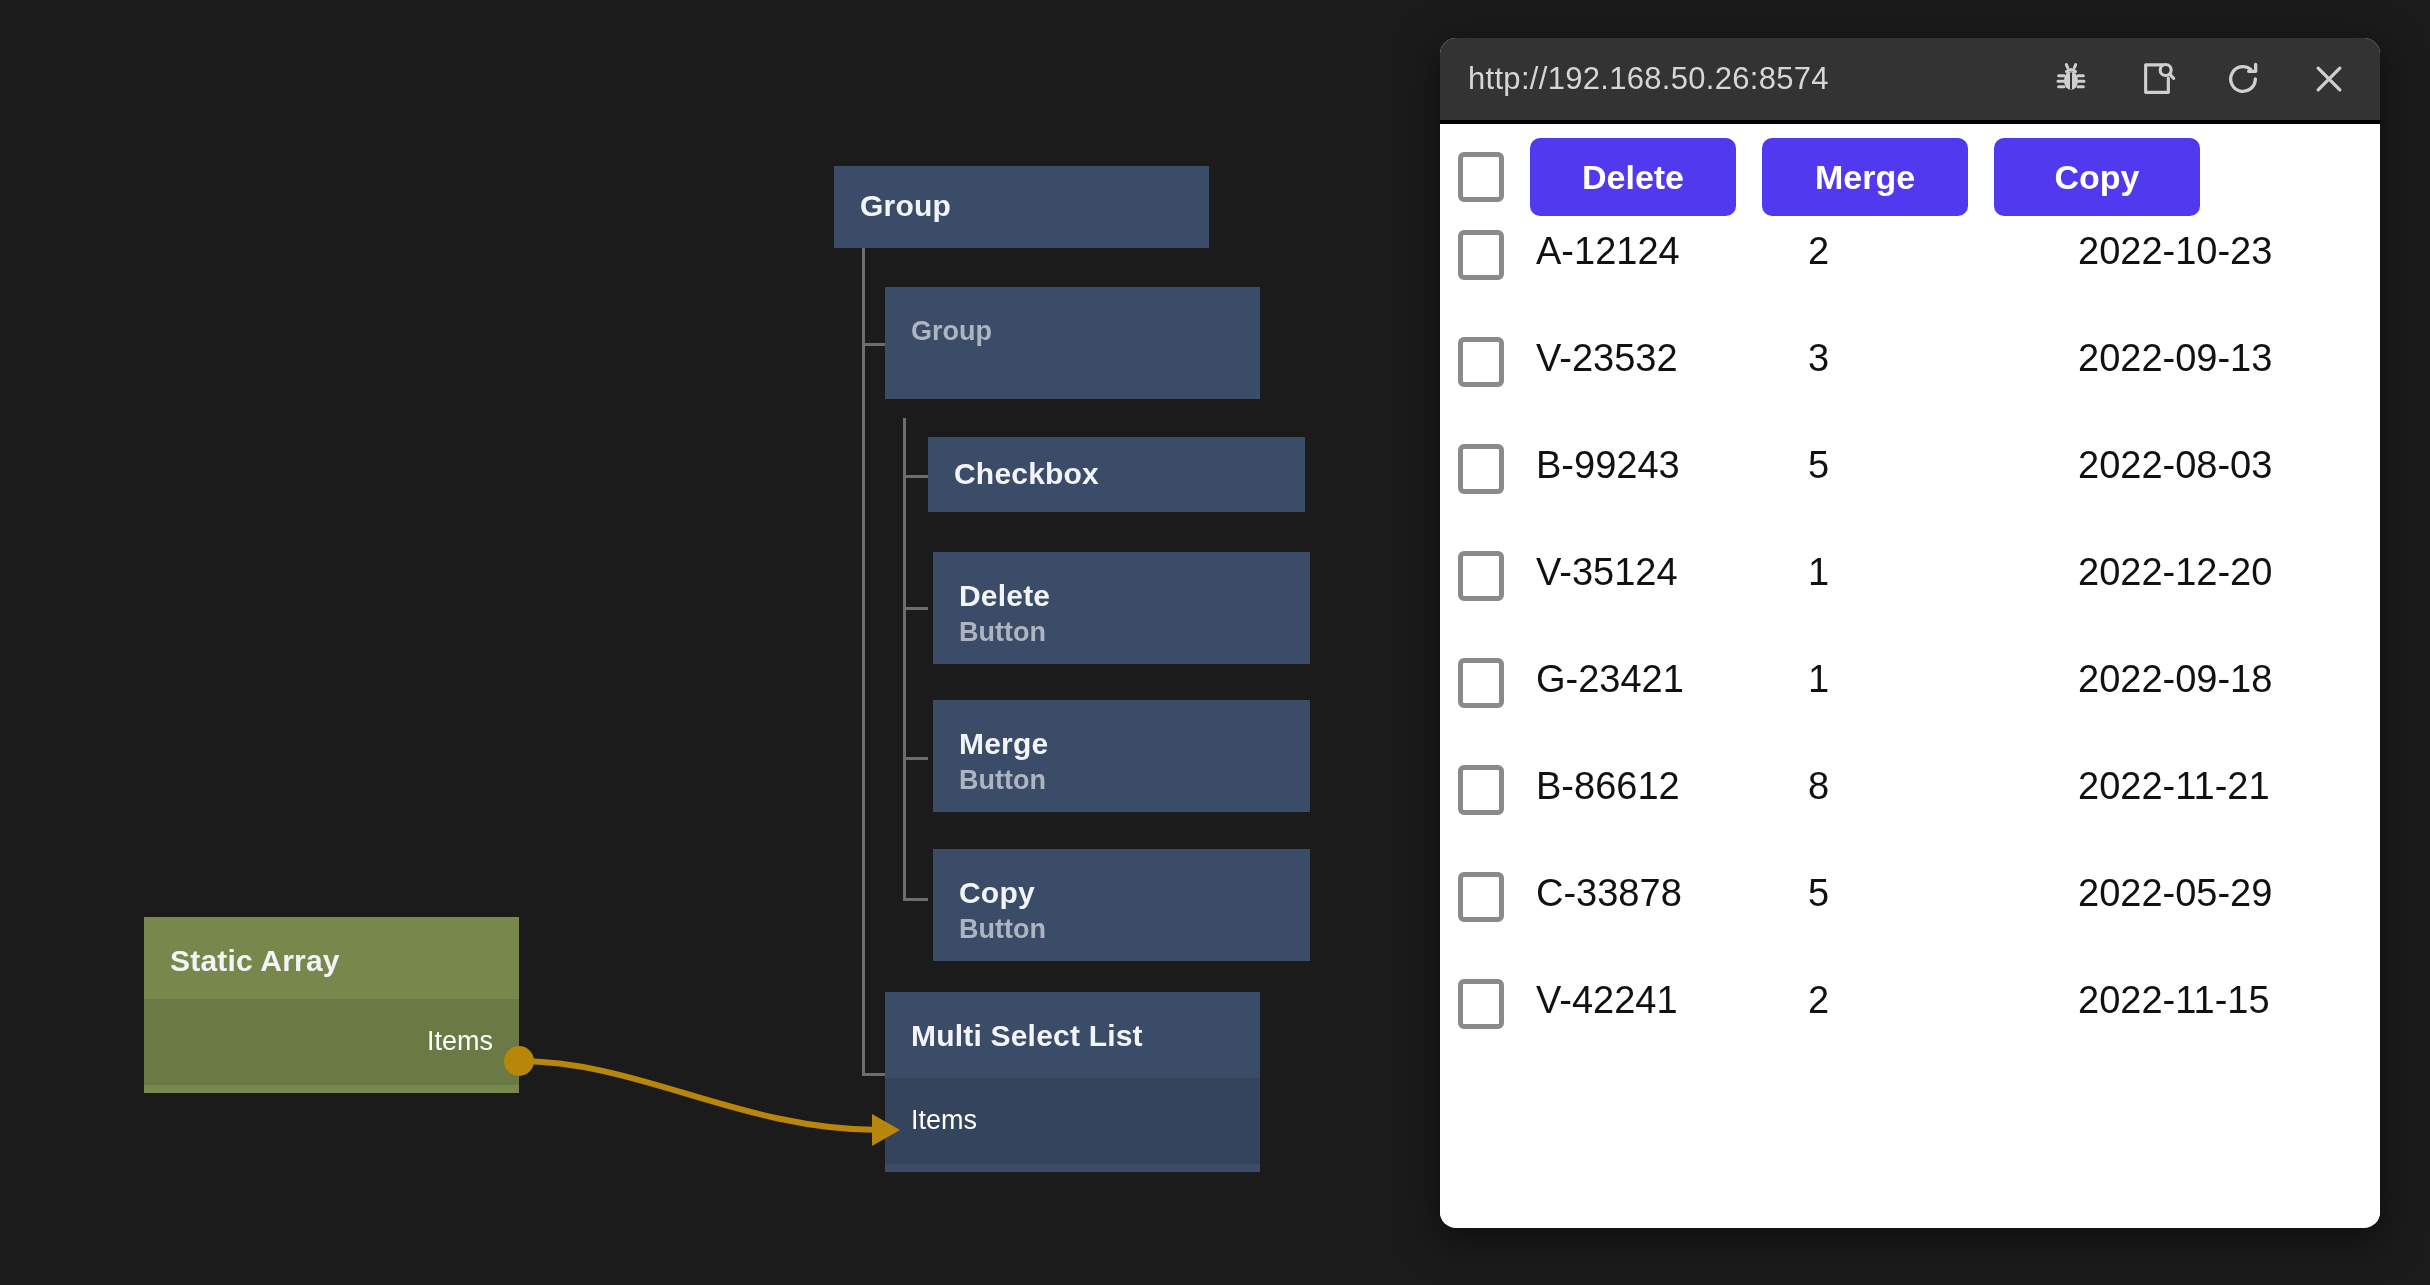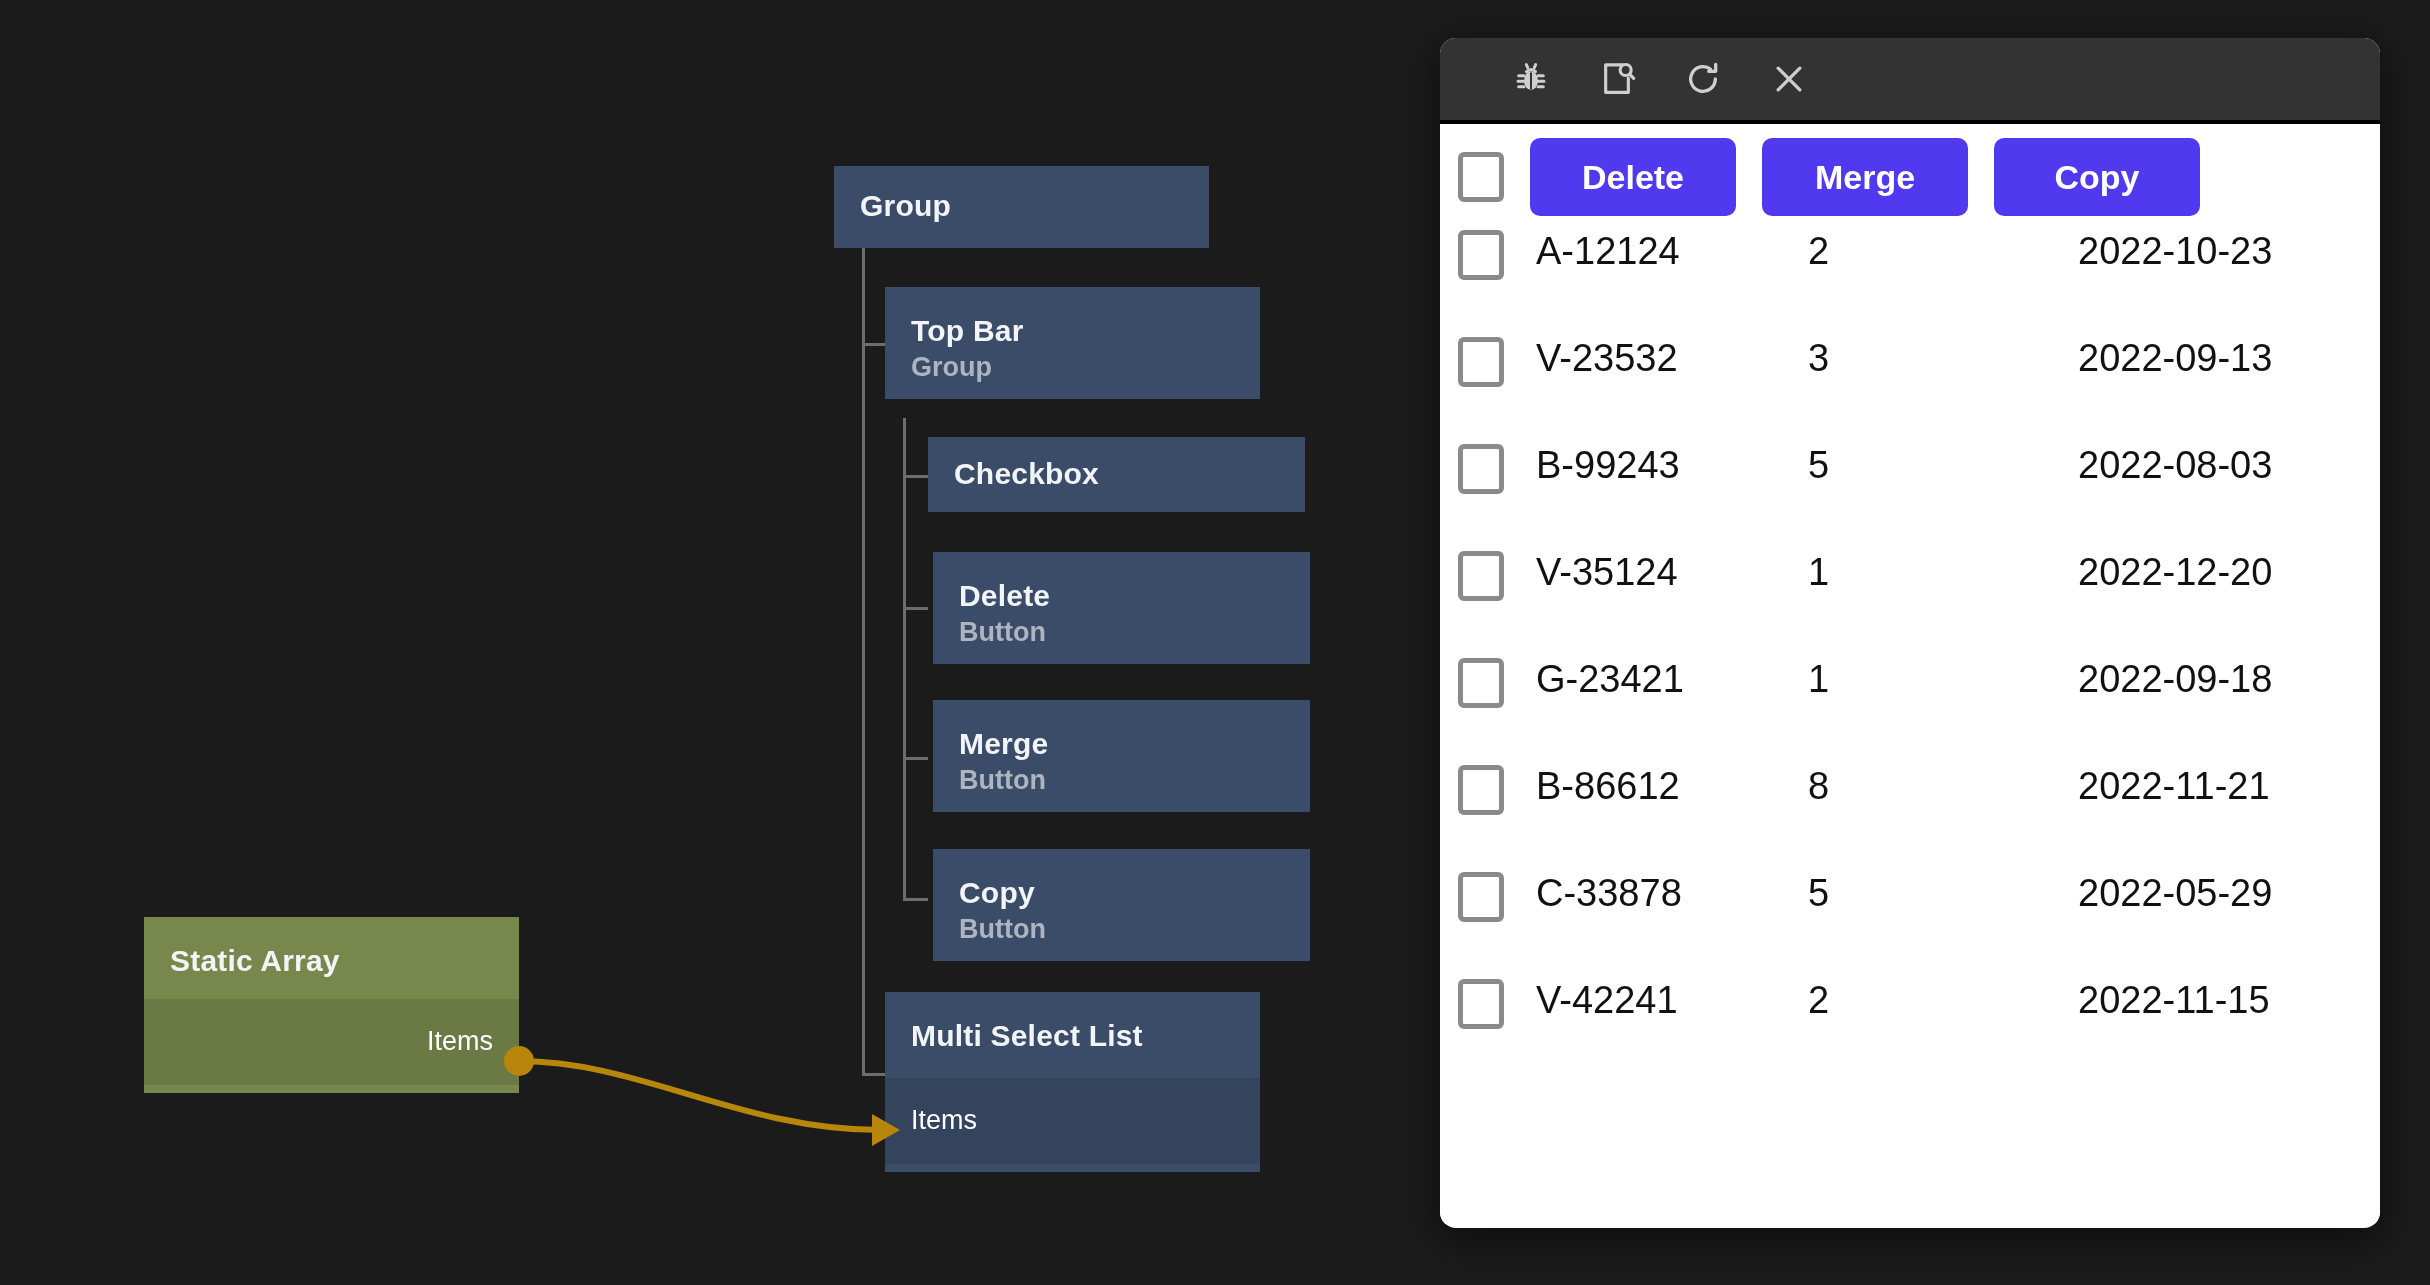--- a/index.html
+++ b/index.html
@@ -154,21 +154,20 @@
     <div class="tline h" style="left:903px; top:898px; width:25px;"></div>
 
     <div class="node" style="left:834px; top:166px; width:375px; height:82px;">
       <div class="nhead" style="padding-top:22px;">
         <div class="ntitle">Group</div>
       </div>
     </div>
 
     <div class="node" style="left:885px; top:287px; width:375px; height:112px;">
       <div class="nhead">
-        <div class="ntitle">Top Bar</div>
         <div class="nsub">Group</div>
       </div>
     </div>
 
     <div class="node" style="left:928px; top:437px; width:377px; height:75px;">
       <div class="nhead" style="padding-top:19px;">
         <div class="ntitle">Checkbox</div>
       </div>
     </div>
 
@@ -214,20 +213,21 @@
     <svg class="edge">
       <path d="M 519 1061 C 640 1061, 740 1130, 880 1130" stroke="#b8860b" stroke-width="6" fill="none"></path>
       <circle cx="519" cy="1061" r="15" fill="#b8860b"></circle>
       <polygon points="872,1114 900,1130 872,1146" fill="#b8860b"></polygon>
     </svg>
   </div>
 
   <div id="browser">
 
     <div id="titlebar">
+      <div id="urltext">http://192.168.50.26:8574</div>
 
       <div class="tbicon">
         <svg width="40" height="40" viewBox="0 0 24 24" fill="none" stroke="currentColor" stroke-width="1.8" stroke-linecap="round">
           <ellipse cx="12" cy="13" rx="4.2" ry="5.6" fill="currentColor" stroke="none"></ellipse>
           <path d="M9.3 7.6 Q12 5 14.7 7.6"></path>
           <path d="M10 5.2 L9.2 3.4 M14 5.2 L14.8 3.4"></path>
           <path d="M7.8 10 H4.6 M7.8 13.3 H4.2 M7.8 16.6 H4.6"></path>
           <path d="M16.2 10 H19.4 M16.2 13.3 H19.8 M16.2 16.6 H19.4"></path>
           <path d="M12 8.6 V17.8" stroke="#333" stroke-width="1.2"></path>
         </svg>

